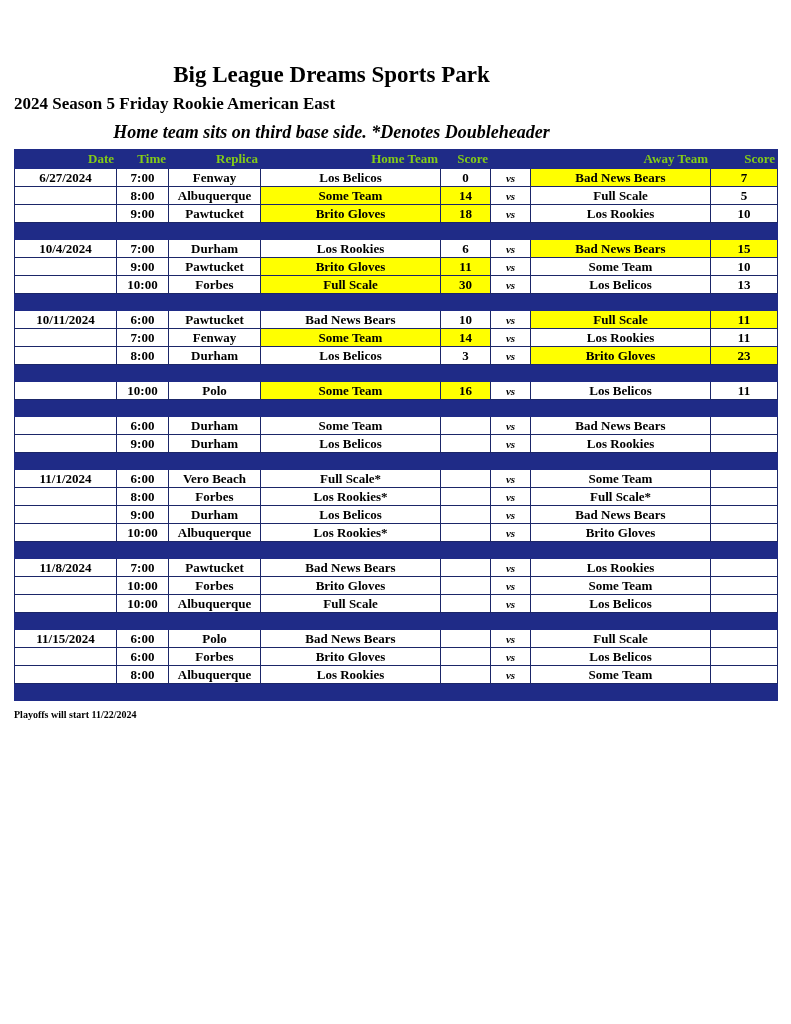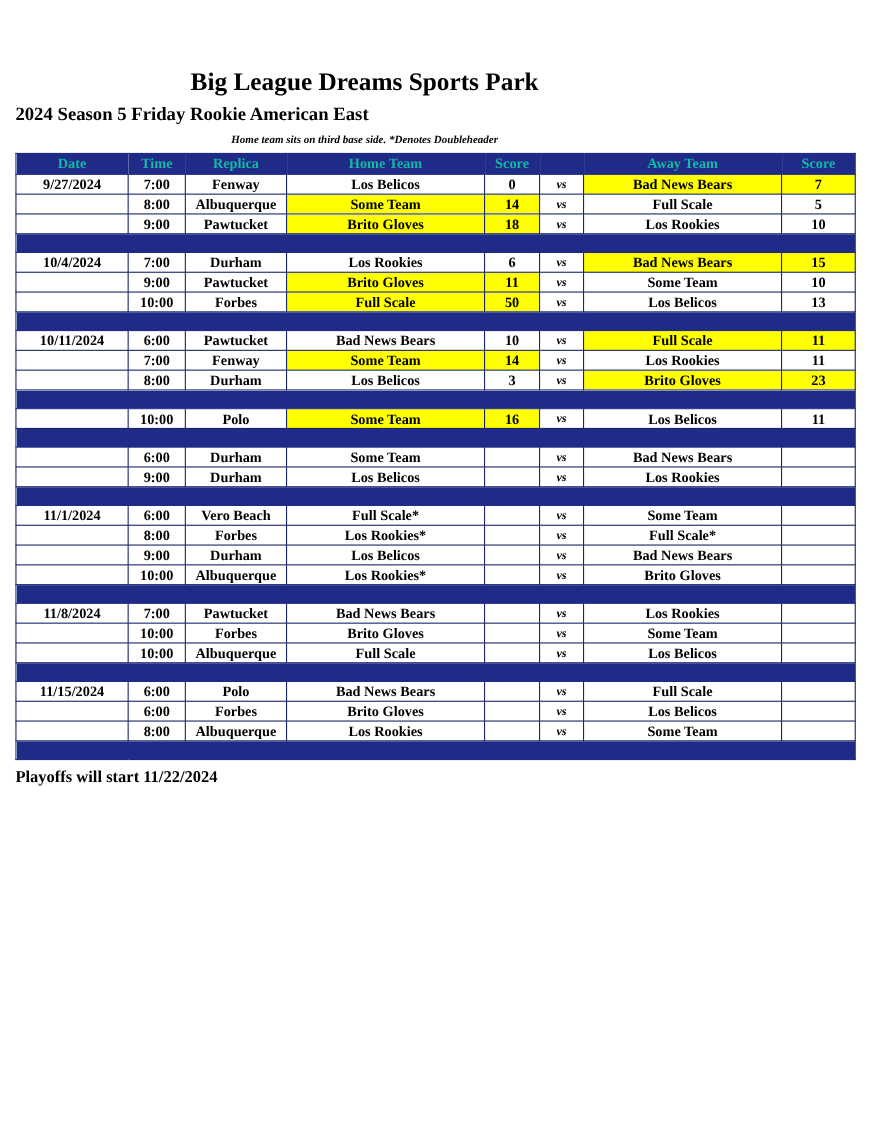--- a/index.html
+++ b/index.html
@@ -28,21 +28,21 @@
     color: #000;
   }
   .subtitle {
     font-size: 17px;
     font-weight: bold;
     margin: 0 0 8px 0;
     color: #000;
   }
   .note {
     text-align: center;
-    font-size: 10px;
+    font-size: 18px;
     font-weight: bold;
     font-style: italic;
     margin: 0 0 6px 0;
     color: #000;
   }
   table.schedule {
     border-collapse: collapse;
     width: 763px;
     table-layout: fixed;
   }
@@ -53,39 +53,40 @@
     font-size: 13px;
     text-align: center;
     height: 18px;
     padding: 0 2px;
     color: #000;
     overflow: hidden;
     white-space: nowrap;
   }
   table.schedule thead th {
     background: var(--navy);
-    color: #14b8a6;
+    color: #84cc16;
     border-color: var(--navy);
     height: 19px;
+    text-align: right;
   }
   table.schedule td.vs {
     font-style: italic;
     font-size: 11px;
   }
   table.schedule td.hl {
     background: var(--hl);
   }
   table.schedule tr.sep td {
     background: var(--navy);
     border-color: var(--navy);
     height: 17px;
     padding: 0;
   }
   .footer-note {
-    font-size: 15px;
+    font-size: 10px;
     font-weight: bold;
     margin-top: 8px;
     color: #000;
     text-align: left;
   }
 </style>
 </head>
 <body>
 
 <div class="page">
@@ -111,21 +112,21 @@
         <th>Replica</th>
         <th>Home Team</th>
         <th>Score</th>
         <th></th>
         <th>Away Team</th>
         <th>Score</th>
       </tr>
     </thead>
     <tbody id="schedule-body">
         <tr>
-          <td>9/27/2024</td>
+          <td>6/27/2024</td>
           <td>7:00</td>
           <td>Fenway</td>
           <td>Los Belicos</td>
           <td>0</td>
           <td class="vs">vs</td>
           <td class="hl">Bad News Bears</td>
           <td class="hl">7</td>
         </tr>
         <tr>
           <td></td>
@@ -168,21 +169,21 @@
           <td class="hl">11</td>
           <td class="vs">vs</td>
           <td>Some Team</td>
           <td>10</td>
         </tr>
         <tr>
           <td></td>
           <td>10:00</td>
           <td>Forbes</td>
           <td class="hl">Full Scale</td>
-          <td class="hl">50</td>
+          <td class="hl">30</td>
           <td class="vs">vs</td>
           <td>Los Belicos</td>
           <td>13</td>
         </tr>
         <tr class="sep">
           <td colspan="8"></td>
         </tr>
         <tr>
           <td>10/11/2024</td>
           <td>6:00</td>

